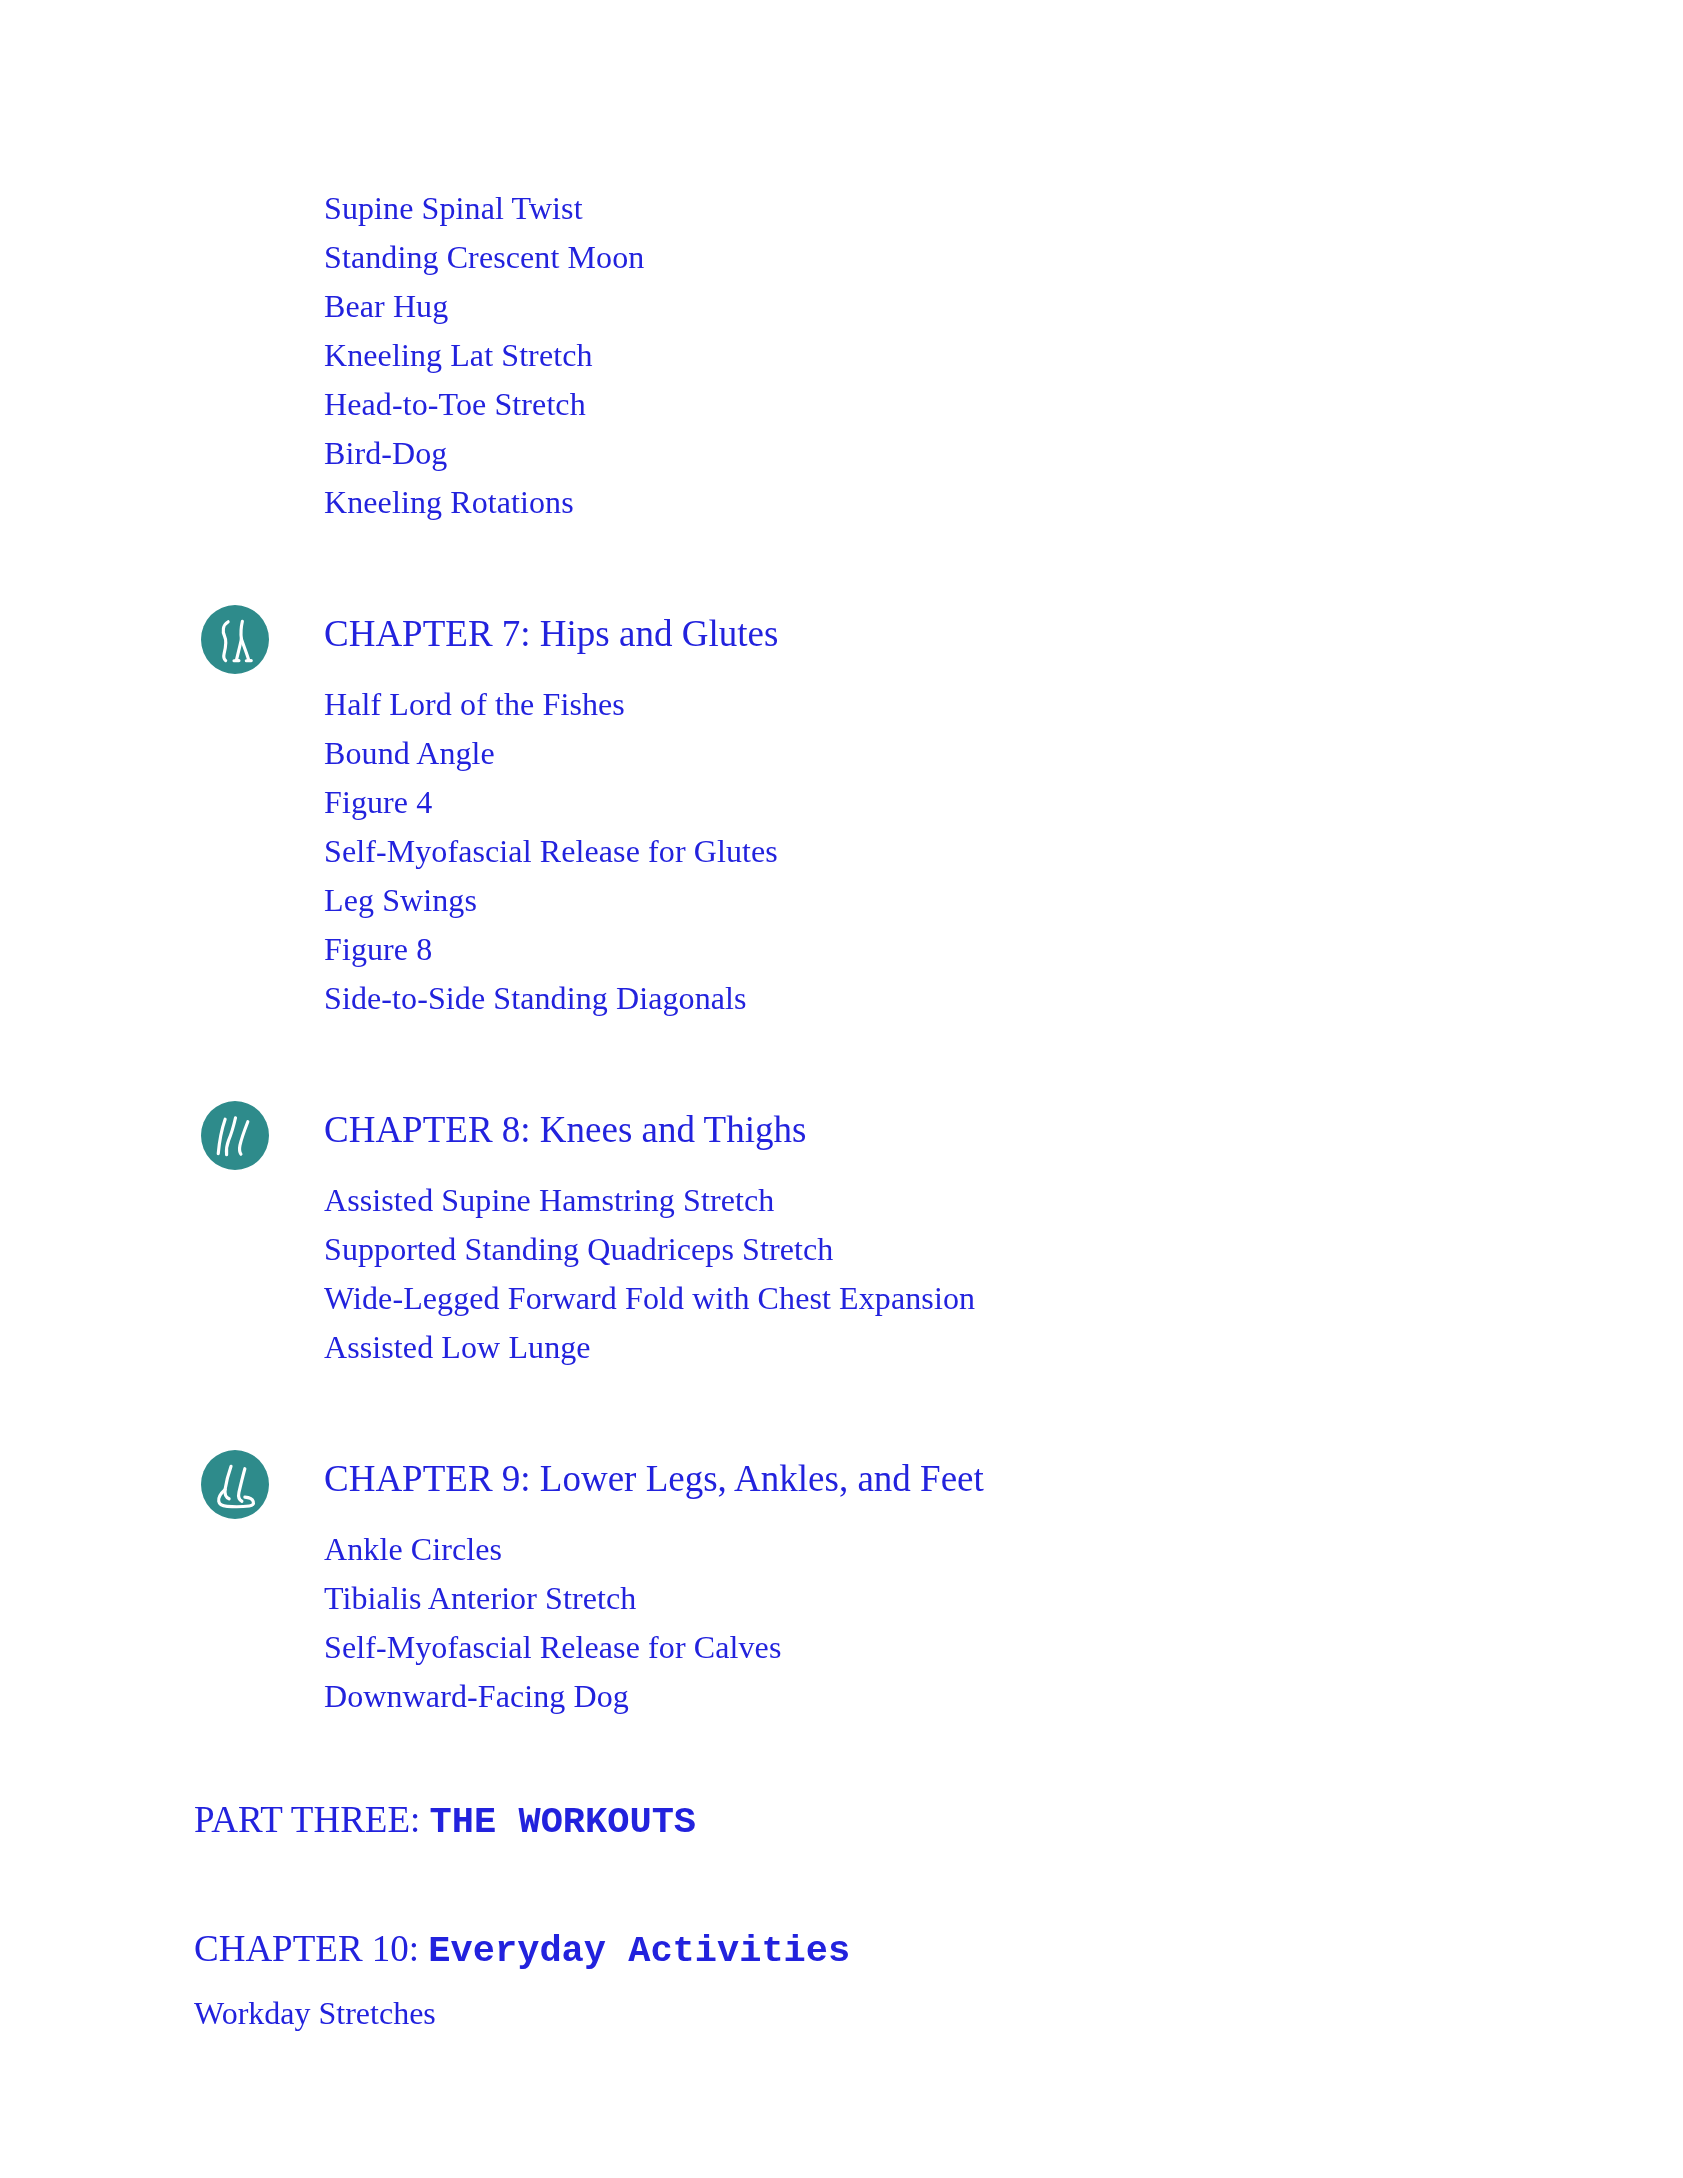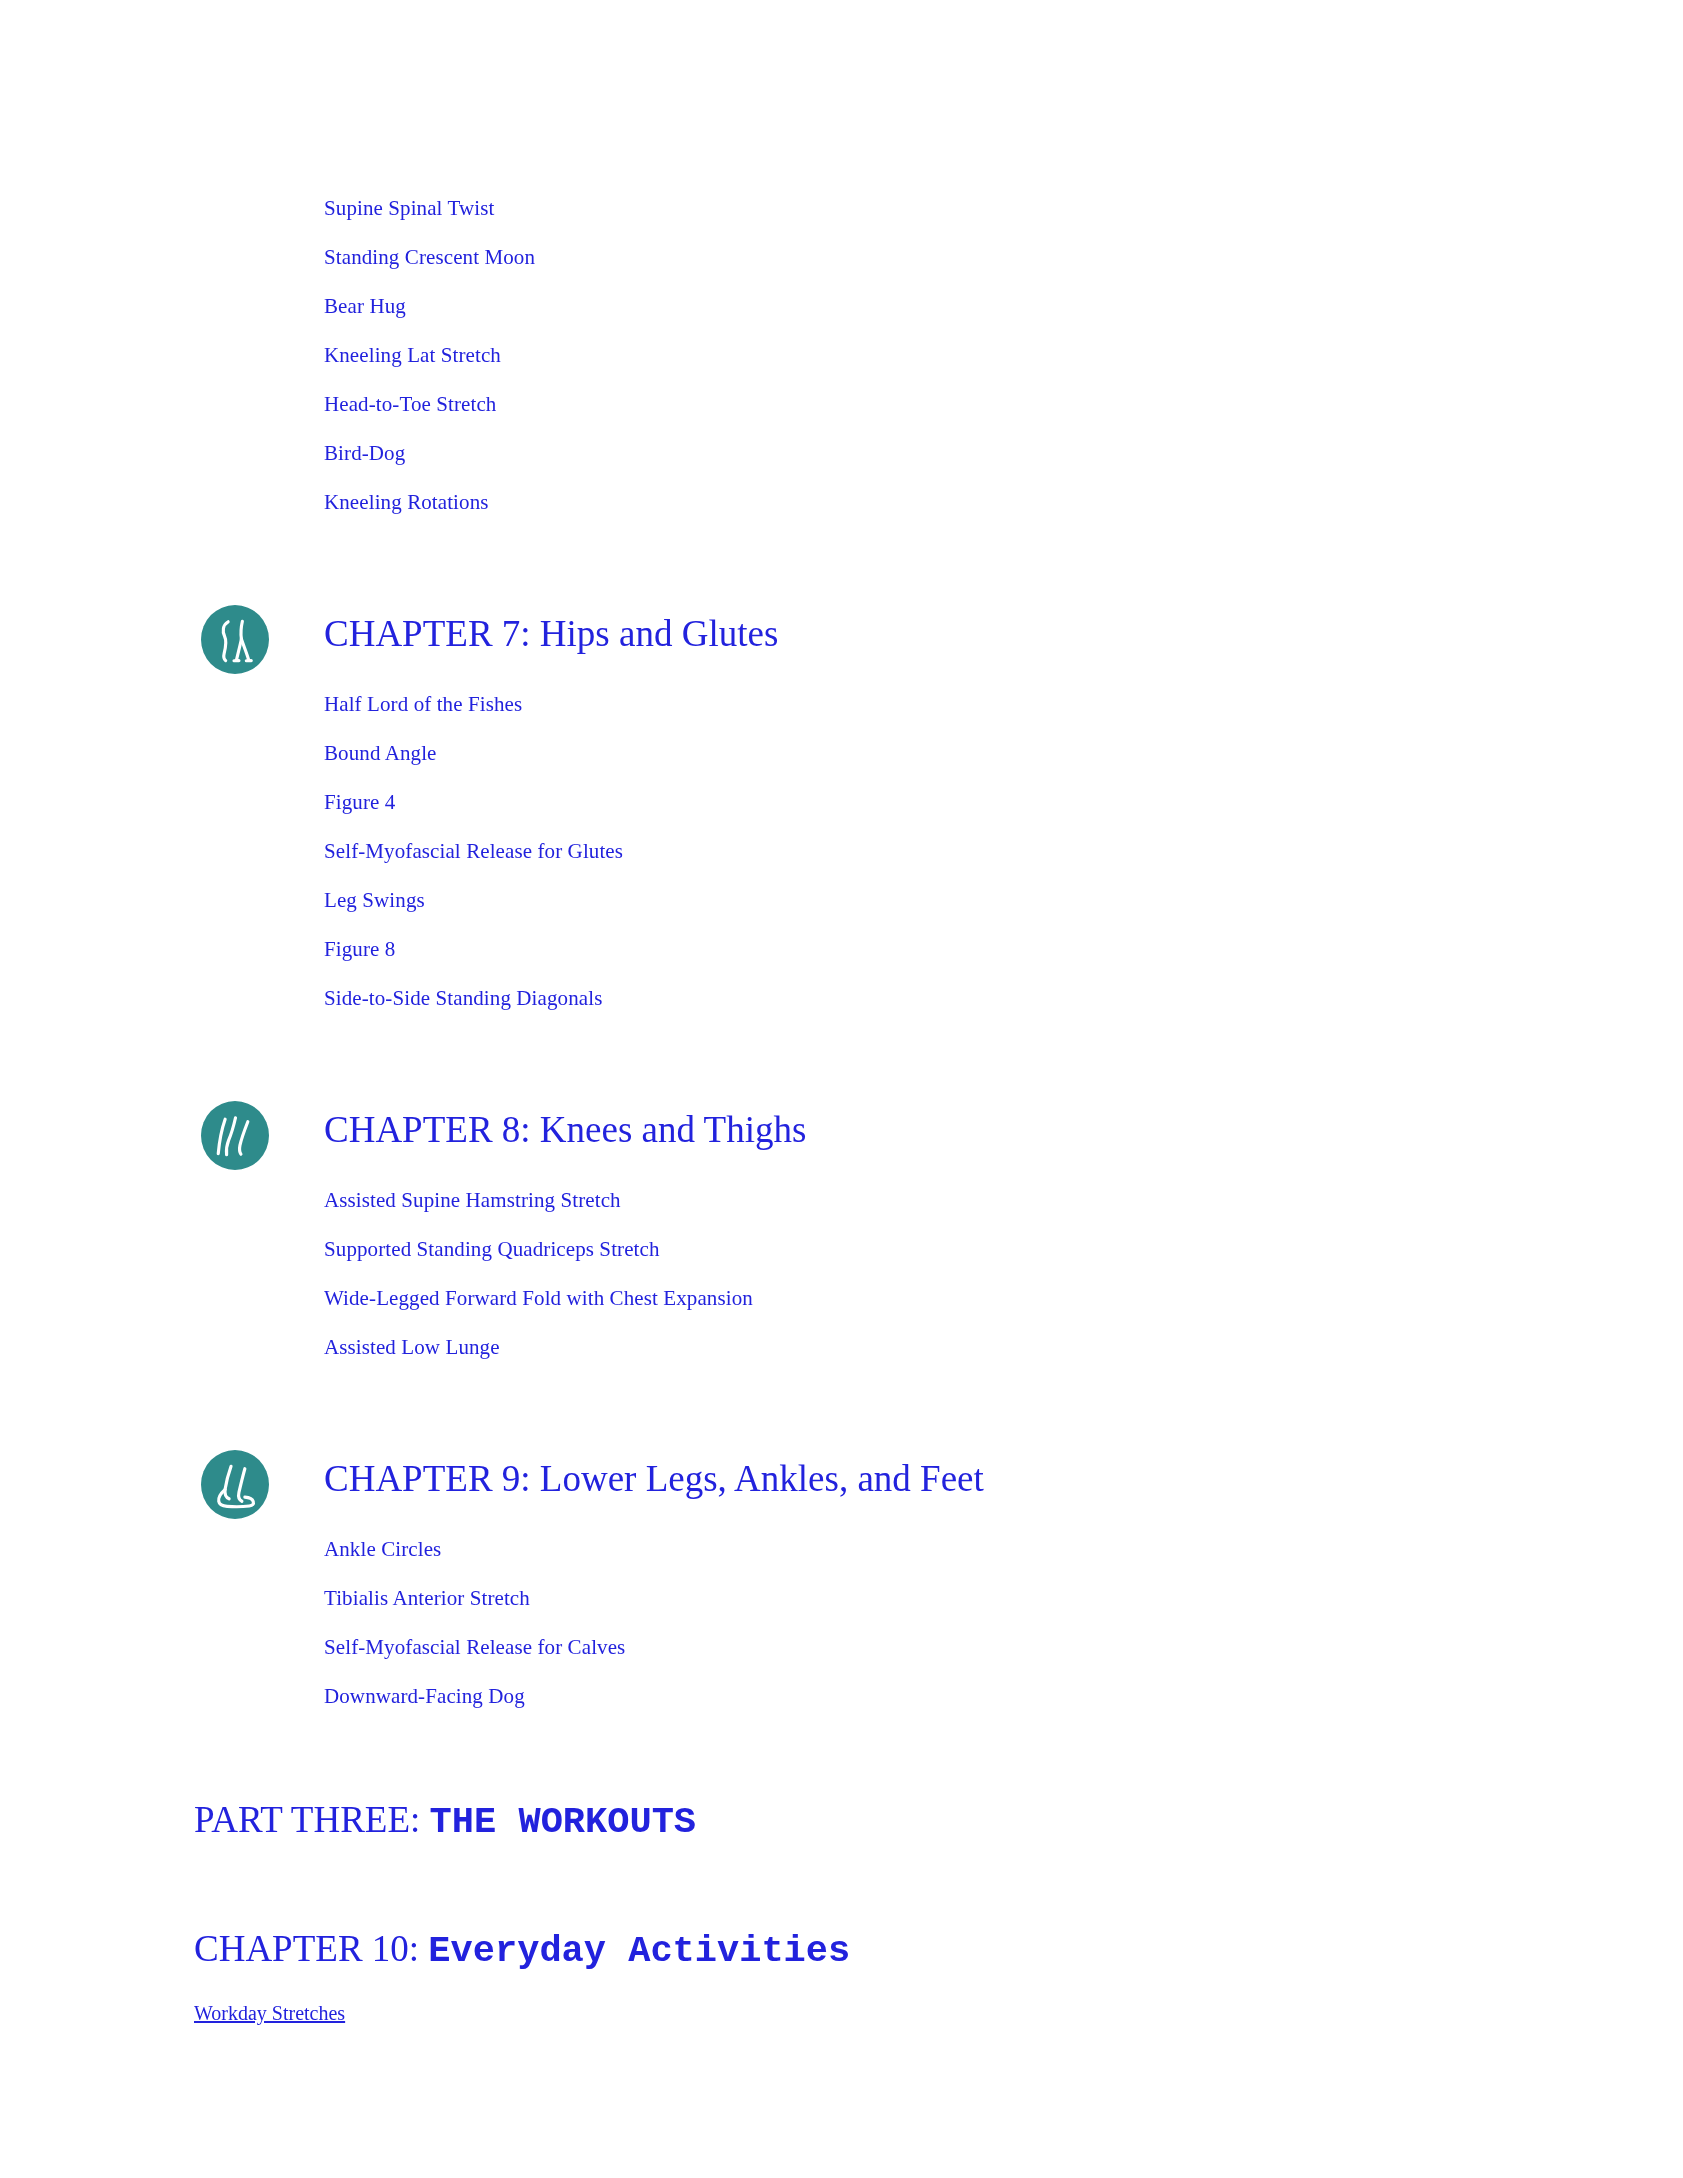--- a/index.html
+++ b/index.html
@@ -20,21 +20,21 @@
     position: relative;
     width: 1683px;
     height: 2178px;
     background: #ffffff;
     box-sizing: border-box;
     padding-top: 184px;
   }
 
   
   .toc-item {
-    font-size: 21px;
+    font-size: 32px;
     line-height: 49px;
     color: #2222dd;
     margin-left: 324px;
     white-space: nowrap;
     letter-spacing: 0.1px;
   }
 
   .list-block {
     margin: 0;
     padding: 0;
@@ -83,26 +83,25 @@
     margin-left: 194px;
     font-size: 37px;
     line-height: 51px;
     color: #2222dd;
     white-space: nowrap;
   }
   .part-heading .num { font-weight: normal; }
   .part-heading .name { font-weight: bold; font-family: Liberation Mono, monospace; }
 
   .outdent-item {
-    font-size: 20px;
+    font-size: 32px;
     line-height: 49px;
     color: #2222dd;
     margin-left: 194px;
     white-space: nowrap;
-    text-decoration: underline;
   }
 
   .gap-part  { height: 73px; }
   .gap-ch10  { height: 75px; }
   .gap-small { height: 12px; }
 </style>
 </head>
 <body>
 
 <div class="page">

